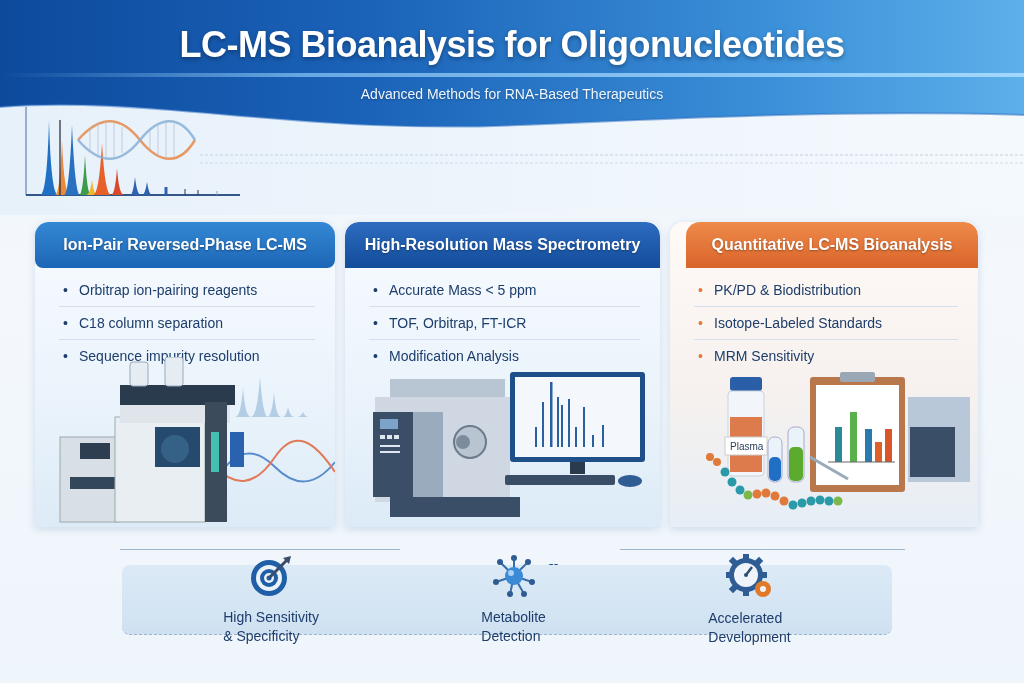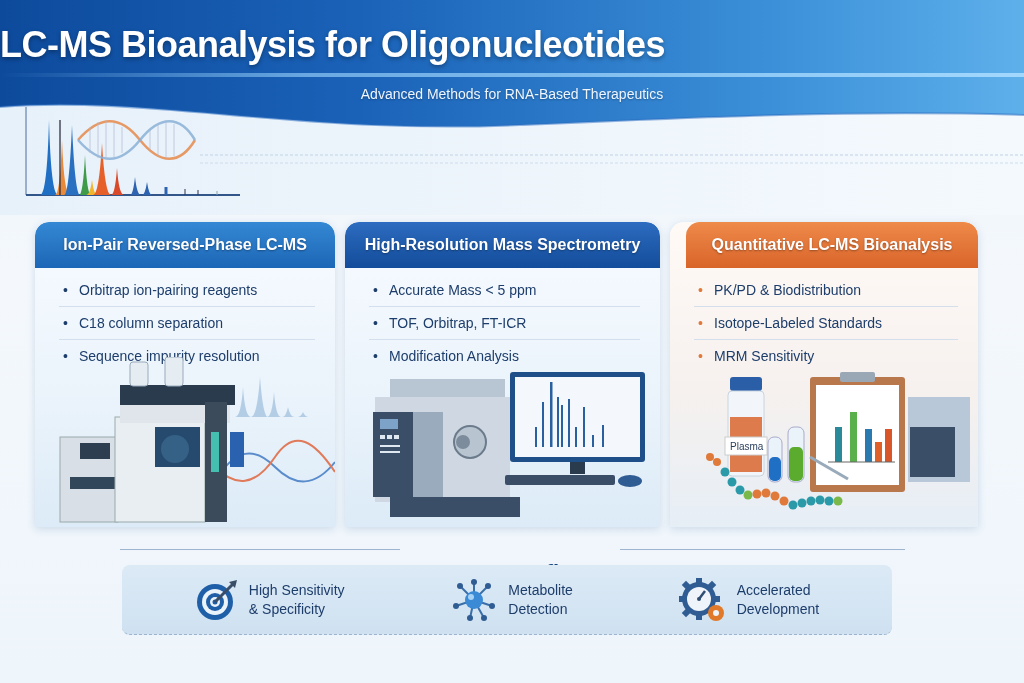--- a/index.html
+++ b/index.html
@@ -12,21 +12,21 @@
   .banner {
     position: absolute; left: 0; top: 0; width: 1024px; height: 130px;
     background: linear-gradient(90deg, #0d4a9c 0%, #1a62b8 35%, #3b8fd8 75%, #5db0ea 100%);
     overflow: hidden;
   }
   .banner-line {
     position: absolute; left: 0; top: 73px; width: 1024px; height: 4px;
     background: linear-gradient(90deg, rgba(255,255,255,0) 0%, rgba(140,200,245,0.7) 30%, rgba(170,220,255,0.9) 100%);
   }
   .title {
-    position: absolute; left: 0; top: 24px; width: 1024px; 
+    position: absolute; left: 0; top: 24px; width: 1024px; text-align: center;
     color: #fff; font-size: 36px; font-weight: bold; letter-spacing: -0.5px;
     text-shadow: 0 2px 4px rgba(0,0,0,0.35);
   }
   .subtitle {
     position: absolute; left: 0; top: 86px; width: 1024px; text-align: center;
     color: #eef6ff; font-size: 14px;
     text-shadow: 0 1px 2px rgba(0,0,0,0.3);
   }
   .hero-art { position: absolute; left: 0; top: 95px; width: 1024px; height: 120px; }
 
@@ -38,21 +38,21 @@
   }
   .card.c1 { left: 35px; width: 300px; }
   .card.c2 { left: 345px; width: 315px; }
   .card.c3 { left: 670px; width: 308px; background: linear-gradient(180deg, #fffaf6 0%, #f6f1ee 55%, #e6eef6 100%); }
   .card-head {
     height: 46px; display: flex; align-items: center; justify-content: center;
     color: #fff; font-weight: bold; font-size: 16px;
     text-shadow: 0 1px 2px rgba(0,0,0,0.35);
     border-radius: 14px 14px 0 0;
   }
-  .c1 .card-head { background: linear-gradient(180deg, #3488d4 0%, #1c66b6 100%); }
+  .c1 .card-head { background: linear-gradient(180deg, #3488d4 0%, #1c66b6 100%); border-radius: 8px; }
   .c2 .card-head { background: linear-gradient(180deg, #2d6cc0 0%, #134c9a 100%); }
   .c3 .card-head { background: linear-gradient(180deg, #ee8a4a 0%, #d9642a 100%); margin-left: 16px; }
   .card-list { list-style: none; padding: 6px 20px 0 24px; }
   .card-list li {
     font-size: 14px; color: #1d3d6b; padding: 8px 0 8px 4px;
     border-bottom: 1px solid #d3dfec;
     display: flex; align-items: center;
   }
   .card-list li:last-child { border-bottom: none; }
   .bullet { width: 10px; font-size: 14px; margin-right: 6px; }
@@ -64,21 +64,21 @@
     position: absolute; top: 536px; left: 0; width: 1024px; text-align: center;
     font-size: 22px; font-weight: bold; color: #16457f; margin-top: 24px;
   }
   .kb-line { position: absolute; top: 549px; height: 1px; background: #9db5cf; }
   .benefits {
     position: absolute; left: 122px; top: 565px; width: 770px; height: 70px;
     background: linear-gradient(180deg, #dceaf6 0%, #cfe1f1 100%);
     border-radius: 8px; border-bottom: 1px dashed #9bb3cc;
     display: flex; align-items: center; justify-content: space-around; padding: 0 20px;
   }
-  .benefit { display: flex; align-items: center; gap: 10px; }
+  .benefit { display: flex; align-items: center; gap: 10px; flex-direction: column; }
   .benefit-text { font-size: 14px; color: #1d3d6b; line-height: 19px; }
   .benefit svg { display: block; }
 </style>
 </head>
 <body>
 
 <div class="banner">
   <div class="banner-line"></div>
   <div class="title">LC-MS Bioanalysis for Oligonucleotides</div>
   <div class="subtitle">Advanced Methods for RNA-Based Therapeutics</div>

